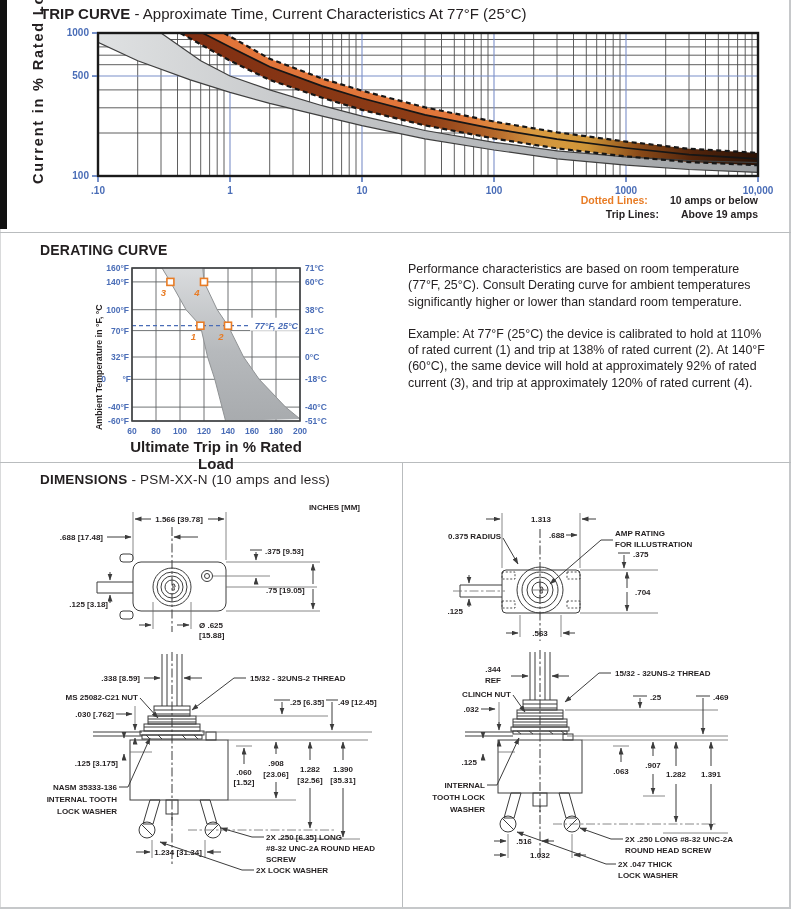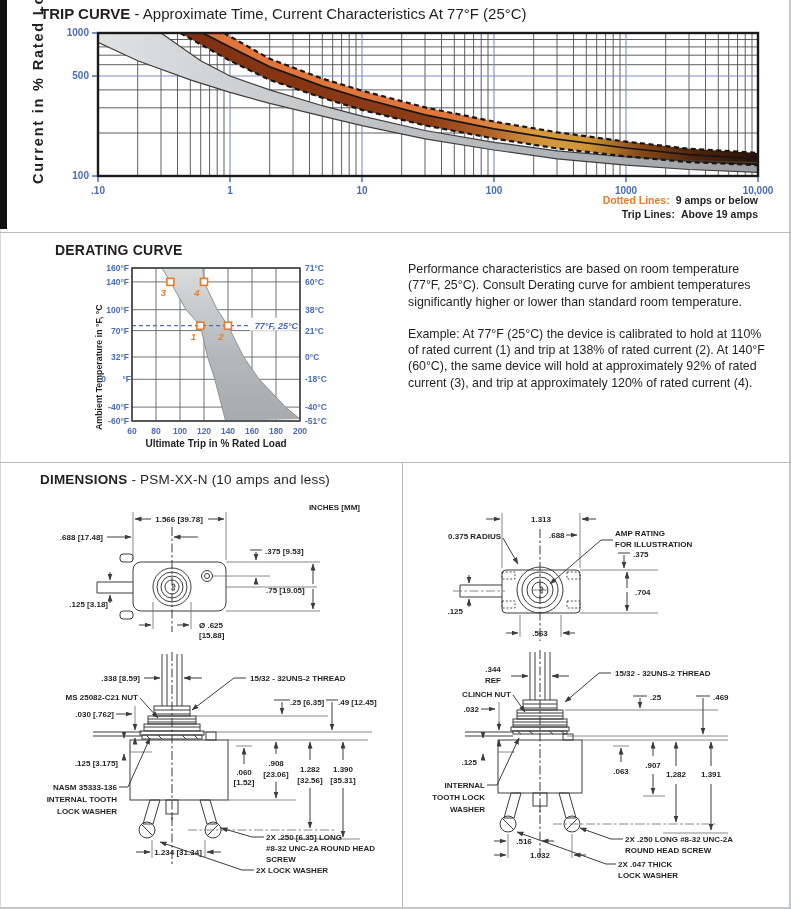--- a/index.html
+++ b/index.html
@@ -18,23 +18,23 @@
   .dlab{font:italic 700 9px "Liberation Sans",sans-serif;fill:#4a6db7}
   .mnum{font:italic 700 9.5px "Liberation Sans",sans-serif;fill:#e87c25}
   .sec-title{position:absolute;font-size:13.5px;font-weight:700;white-space:nowrap;letter-spacing:.2px}
   .sec-title .rest{font-weight:400}
   .trip-title{position:absolute;left:40px;top:5px;font-size:15px;font-weight:700;white-space:nowrap}
   .trip-title .rest{font-weight:400}
   .vlabel{position:absolute;transform:rotate(-90deg);transform-origin:left top;white-space:nowrap}
   #trip-ylabel{left:30px;top:184px;font-size:14.5px;font-weight:700;letter-spacing:1.8px}
   #derate-ylabel{left:94px;top:430px;font-size:8.8px;font-weight:700}
   #trip-xlabel{position:absolute;left:285px;top:203px;width:190px;text-align:center;font-size:14.5px;font-weight:700}
-  #derate-xlabel{position:absolute;left:116px;top:438px;width:200px;text-align:center;font-size:10px;font-weight:700}
+  #derate-xlabel{position:absolute;left:116px;top:438px;width:200px;text-align:center;font-size:15px;font-weight:700}
   .legend{position:absolute;left:545px;top:193px;width:213px}
-  .lrow{display:flex;justify-content:flex-end;gap:6px;font-size:10.5px;font-weight:700;line-height:1.35}
+  .lrow{display:flex;justify-content:flex-end;gap:22px;font-size:10.5px;font-weight:700;line-height:1.35}
   .lkey-dotted{color:#e87c25}
   .para{position:absolute;left:408px;top:261px;width:364px;font-size:12.4px;font-weight:400;line-height:1.31}
   .para p{margin:0 0 16px 0}
   .divh,.divv,.bar{position:absolute;background:#b9bcbe}
 </style>
 </head>
 <body>
 
 <div class="page">
 
@@ -159,29 +159,29 @@
       <line x1="34" y1="48.04728937994932" x2="39" y2="48.04728937994932" stroke="#4a6db7" stroke-width="1.5"></line>
       <text x="31" y="51.04728937994932" text-anchor="end" class="btick">500</text>
       <line x1="34" y1="5" x2="39" y2="5" stroke="#4a6db7" stroke-width="1.5"></line>
       <text x="31" y="8" text-anchor="end" class="btick">1000</text>
     </svg>
 
 
   <div class="legend">
     <div class="lrow">
       <span class="lkey-dotted">Dotted Lines:</span>
-      <span>9 amps or below</span>
+      <span>10 amps or below</span>
     </div>
     <div class="lrow">
       <span>Trip Lines:</span>
       <span>Above 19 amps</span>
     </div>
   </div>
 
-  <div class="sec-title" style="left:55px;top:242px;font-size:14px">DERATING CURVE</div>
+  <div class="sec-title" style="left:40px;top:242px;font-size:14px">DERATING CURVE</div>
   <div class="vlabel" id="derate-ylabel">Ambient Temperature in °F, °C</div>
 
   <svg id="derate-svg" style="left:84px;top:256px" width="250" height="200">
     <defs>
       <linearGradient id="gGrayD" x1="0" y1="0" x2="0" y2="1">
         <stop offset="0" stop-color="#dadcde"></stop>
           <stop offset="0.55" stop-color="#b6b9bc"></stop>
           <stop offset="1" stop-color="#a8abae"></stop>
       </linearGradient>
       <clipPath id="dclip">

